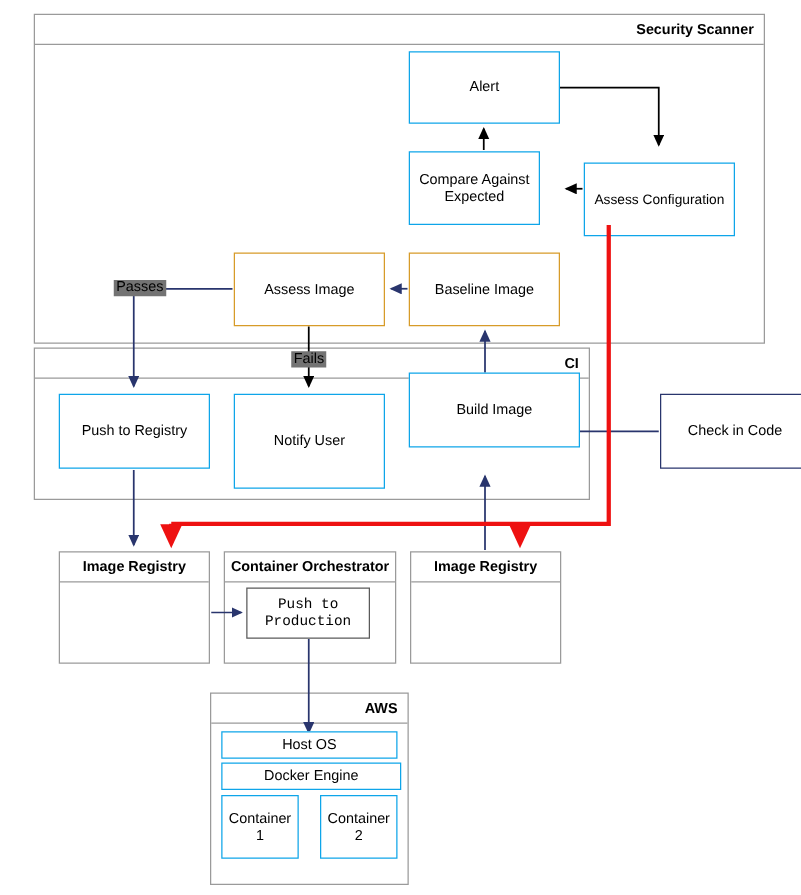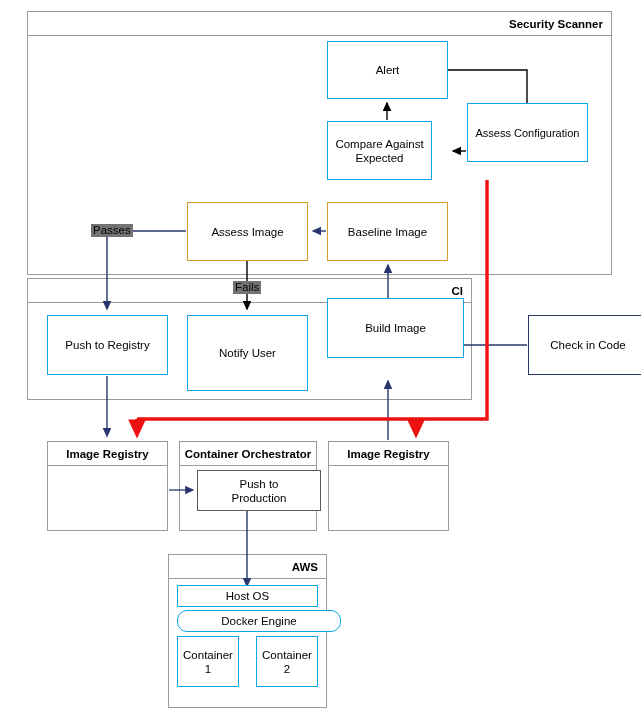--- a/index.html
+++ b/index.html
@@ -164,40 +164,40 @@
   <div class="container" style="left:151px; top:554px; width:159px; height:154px;">
     <div class="ctitle">AWS</div>
     <div class="cbody" style="height:128px;"></div>
   </div>
 
   <div class="node" style="left:310px; top:41px; width:121px; height:58px;">Alert</div>
 
   <div class="node" style="left:310px; top:121px; width:105px; height:59px;">Compare Against
 Expected</div>
 
-  <div class="node" style="left:450px; top:103px; width:121px; height:59px; font-size:11px;">Assess Configuration</div>
+  <div class="node" style="left:450px; top:130px; width:121px; height:59px; font-size:11px;">Assess Configuration</div>
 
   <div class="node orange" style="left:170px; top:202px; width:121px; height:59px;">Assess Image</div>
 
   <div class="node orange" style="left:310px; top:202px; width:121px; height:59px;">Baseline Image</div>
 
   <div class="node" style="left:30px; top:315px; width:121px; height:60px;">Push to Registry</div>
 
   <div class="node" style="left:170px; top:315px; width:121px; height:76px;">Notify User</div>
 
   <div class="node" style="left:310px; top:298px; width:137px; height:60px;">Build Image</div>
 
   <div class="node navy" style="left:511px; top:315px; width:120px; height:60px;">Check in Code</div>
 
-  <div class="node thin" style="left:180px; top:470px; width:124px; height:41px;">Push to
+  <div class="node thin" style="left:180px; top:470px; width:99px; height:41px;font-family:Liberation Mono, monospace;">Push to
 Production</div>
 
   <div class="node" style="left:160px; top:585px; width:141px; height:22px;">Host OS</div>
 
-  <div class="node" style="left:160px; top:610px; width:164px; height:22px;border-radius:10px;">Docker Engine</div>
+  <div class="node" style="left:160px; top:610px; width:144px; height:22px;">Docker Engine</div>
 
   <div class="node" style="left:160px; top:636px; width:62px; height:51px;">Container
 1</div>
 
   <div class="node" style="left:239px; top:636px; width:62px; height:51px;">Container
 2</div>
 
   <div class="edge-label" style="left:74px; top:224px;">Passes</div>
 
   <div class="edge-label" style="left:216px; top:281px;">Fails</div>

